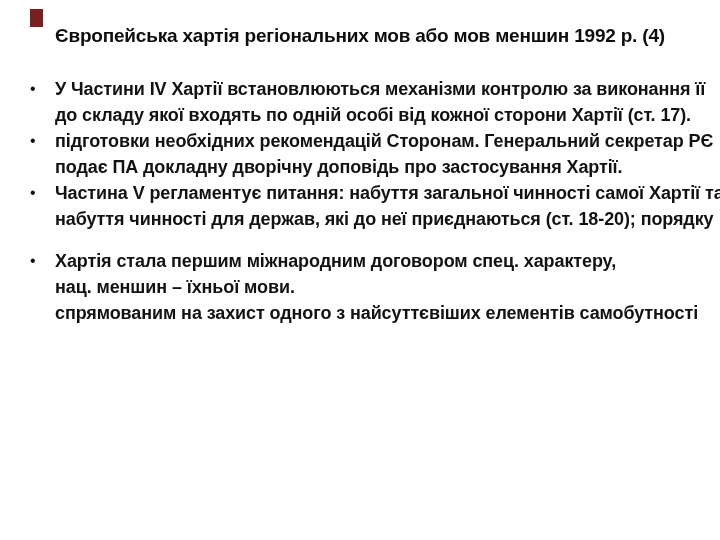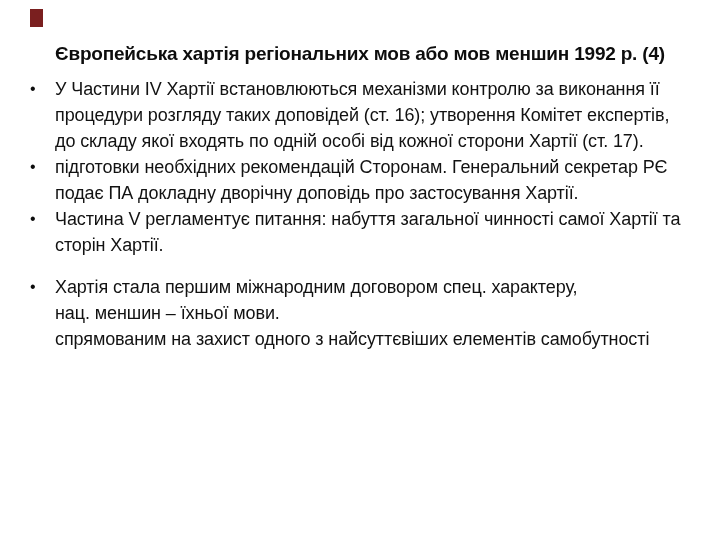--- a/index.html
+++ b/index.html
@@ -23,21 +23,21 @@
   .corner-mark {
     position: absolute;
     left: 30px;
     top: 9px;
     width: 13px;
     height: 18px;
     background: #7a1f1f;
   }
   .title {
     position: absolute;
-    top: 43px;
+    top: 25px;
     left: 20px;
     right: 20px;
     margin: 0;
     text-align: center;
     font-size: 19px;
     font-weight: bold;
     color: #0d0d0d;
     letter-spacing: -0.2px;
     white-space: nowrap;
   }
@@ -64,55 +64,55 @@
   .lines {
     flex: 1 1 auto;
     min-width: 0;
   }
   .line {
     font-size: 18px;
     line-height: 26px;
     letter-spacing: -0.1px;
     white-space: nowrap;
     color: #121212;
+    font-weight: bold;
   }
 </style>
 </head>
 <body>
 
 <div class="slide">
 
   <div class="corner-mark"></div>
 
   <h1 class="title">Європейська хартія регіональних мов або мов меншин 1992 р. (4)</h1>
 
   <div class="content">
 
     <div class="bullet">
       <span class="dot">•</span>
       <div class="lines">
         <div class="line">У Частини IV Хартії встановлюються механізми контролю за виконання її</div>
-        <div class="line">процедури розгляду таких доповідей (ст. 16); утворення Комітет експертів,</div>
         <div class="line">до складу якої входять по одній особі від кожної сторони Хартії (ст. 17).</div>
       </div>
     </div>
 
     <div class="bullet">
       <span class="dot">•</span>
       <div class="lines">
         <div class="line">підготовки необхідних рекомендацій Сторонам. Генеральний секретар РЄ</div>
         <div class="line">подає ПА докладну дворічну доповідь про застосування Хартії.</div>
       </div>
     </div>
 
     <div class="bullet">
       <span class="dot">•</span>
       <div class="lines">
         <div class="line">Частина V регламентує питання: набуття загальної чинності самої Хартії та</div>
-        <div class="line">сторін Хартії.</div>
+        <div class="line">набуття чинності для держав, які до неї приєднаються (ст. 18-20); порядку</div>
       </div>
     </div>
 
     <div class="bullet spaced">
       <span class="dot">•</span>
       <div class="lines">
         <div class="line">Хартія стала першим міжнародним договором спец. характеру,</div>
         <div class="line">нац. меншин – їхньої мови.</div>
         <div class="line">спрямованим на захист одного з найсуттєвіших елементів самобутності</div>
       </div>

